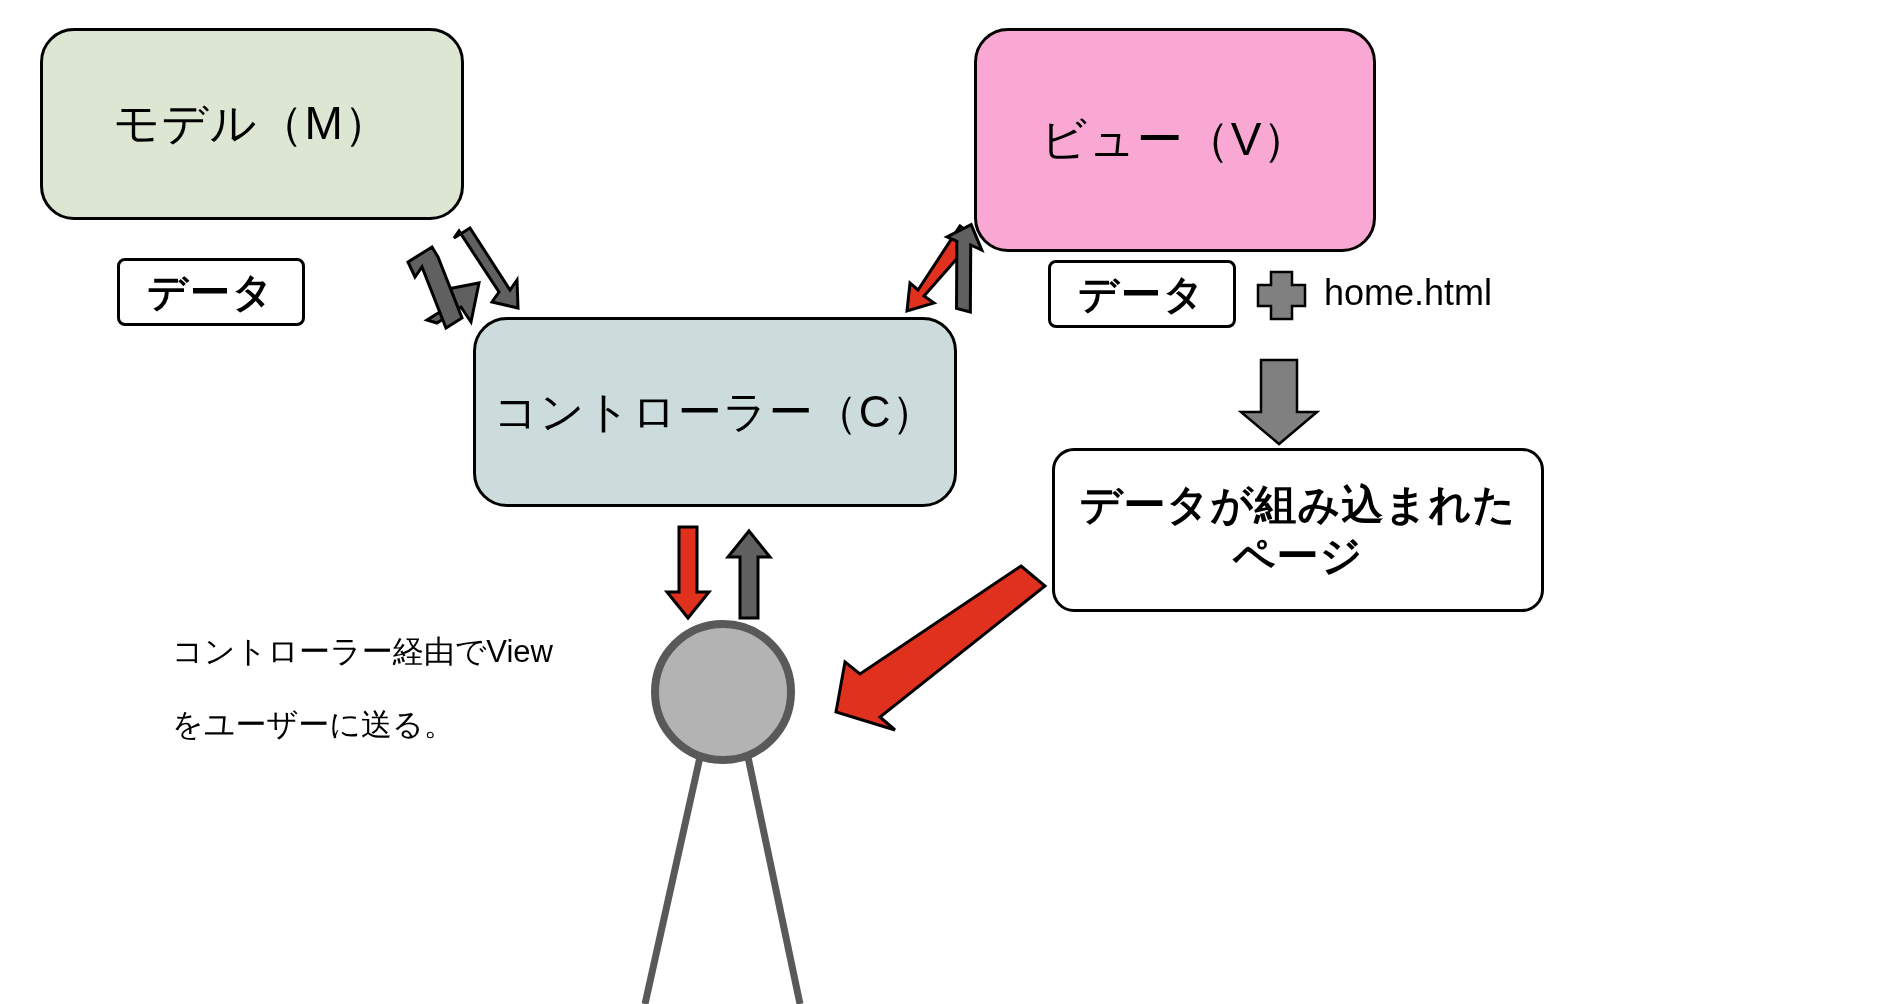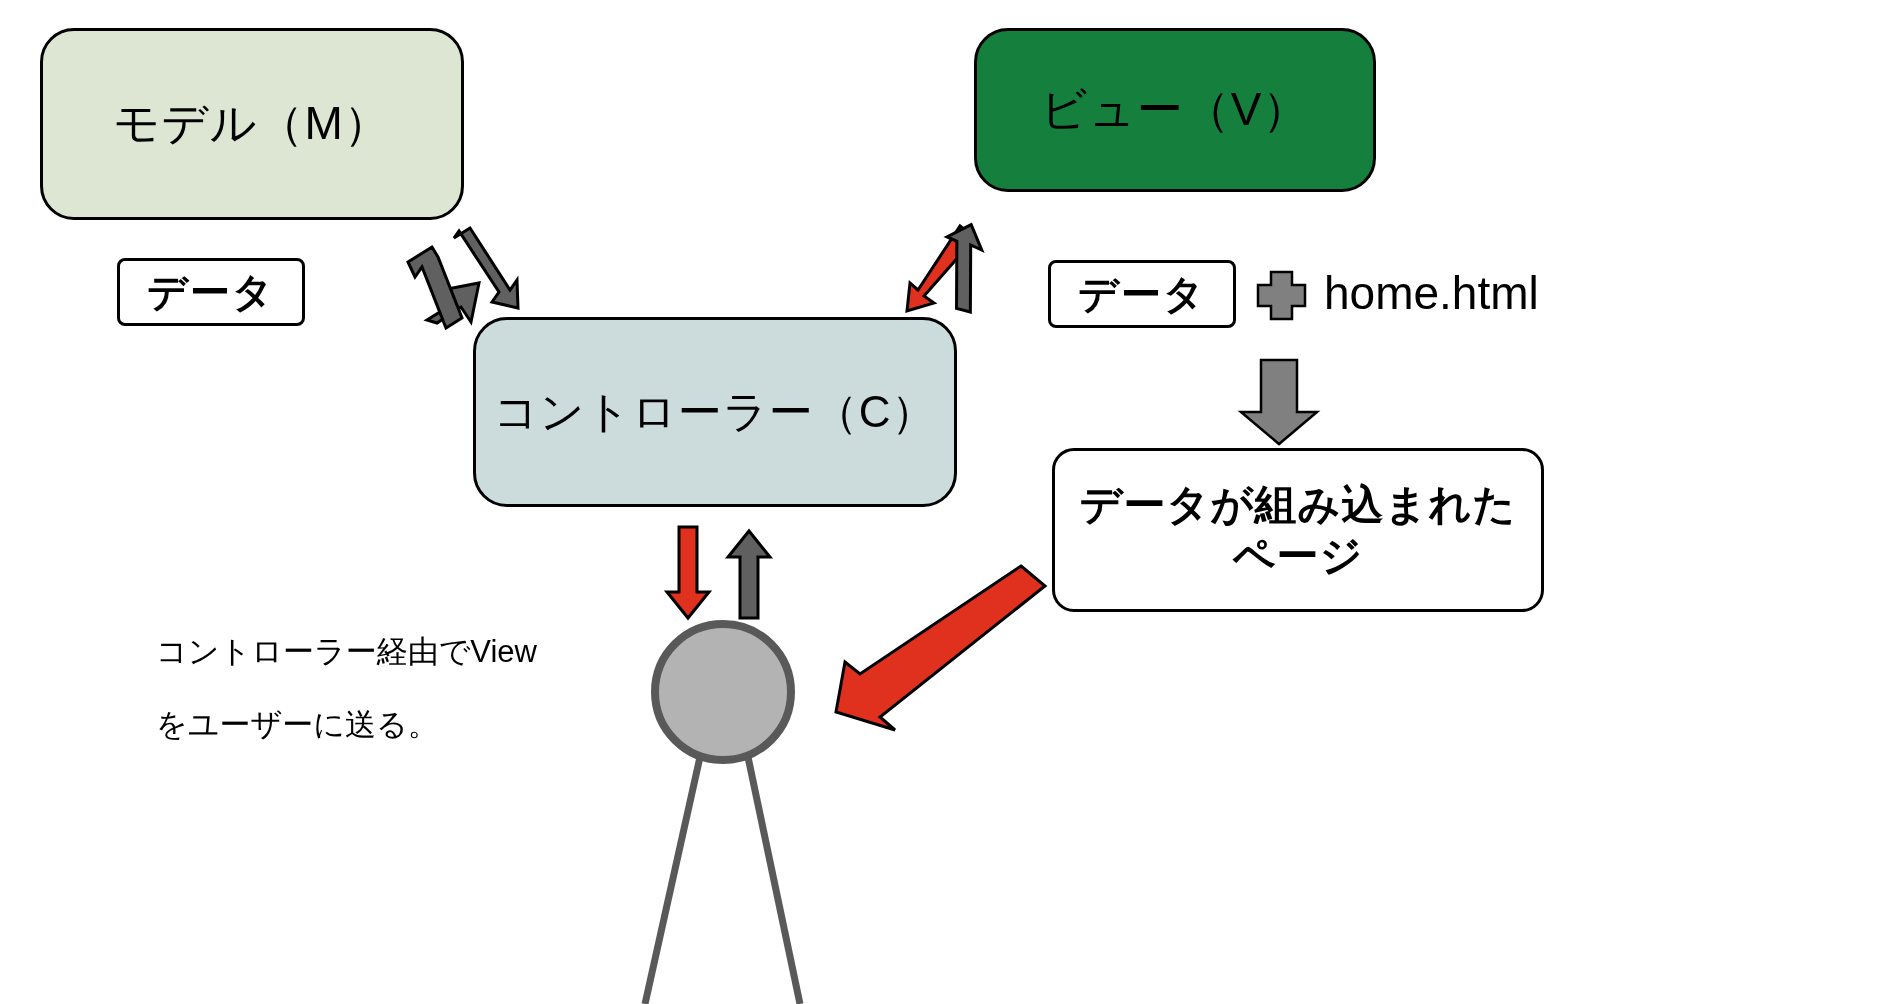--- a/index.html
+++ b/index.html
@@ -42,22 +42,22 @@
     left: 40px;
     top: 28px;
     width: 424px;
     height: 192px;
     background: #dce6d2;
   }
   .view-box {
     left: 974px;
     top: 28px;
     width: 402px;
-    height: 164px;
-    background: #15803d;
+    height: 224px;
+    background: #f9a8d4;
   }
   .controller-box {
     left: 473px;
     top: 317px;
     width: 484px;
     height: 190px;
     background: #ccdcdc;
     font-size: 44px;
   }
   .data-chip {
@@ -92,24 +92,24 @@
     line-height: 1.22;
     flex-direction: column;
     letter-spacing: 1px;
   }
   .home-label {
     left: 1324px;
     top: 258px;
     width: 300px;
     height: 70px;
     justify-content: flex-start;
-    font-size: 46px;
+    font-size: 36px;
   }
   .caption {
-    left: 156px;
+    left: 172px;
     top: 616px;
     width: 470px;
     height: 140px;
     flex-direction: column;
     align-items: flex-start;
     justify-content: flex-start;
     font-size: 31px;
     line-height: 2.35;
     text-align: left;
   }

